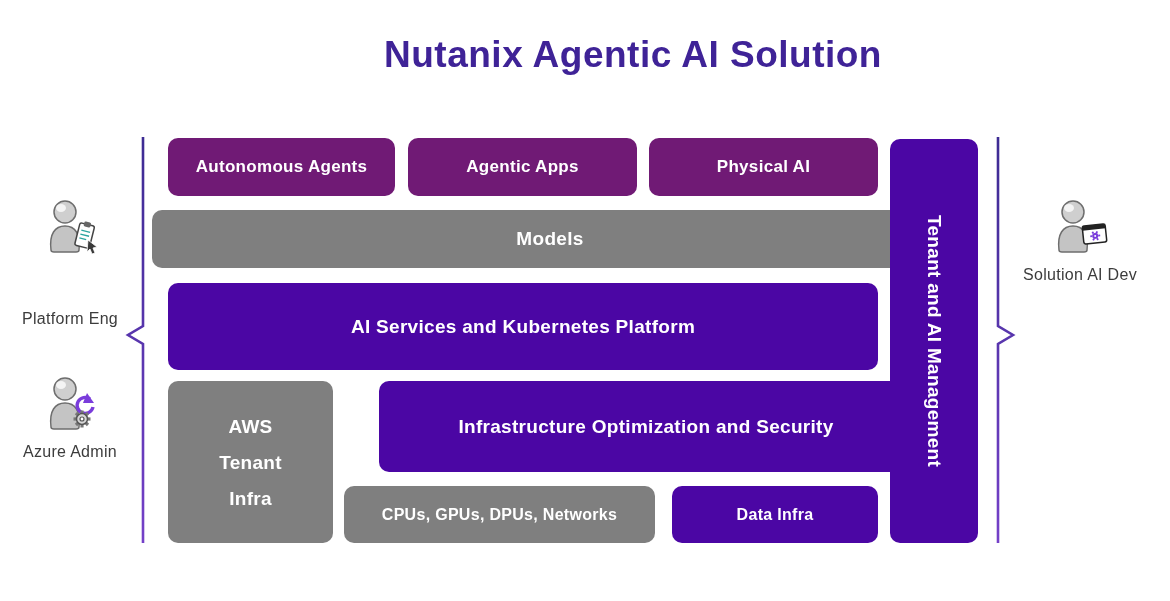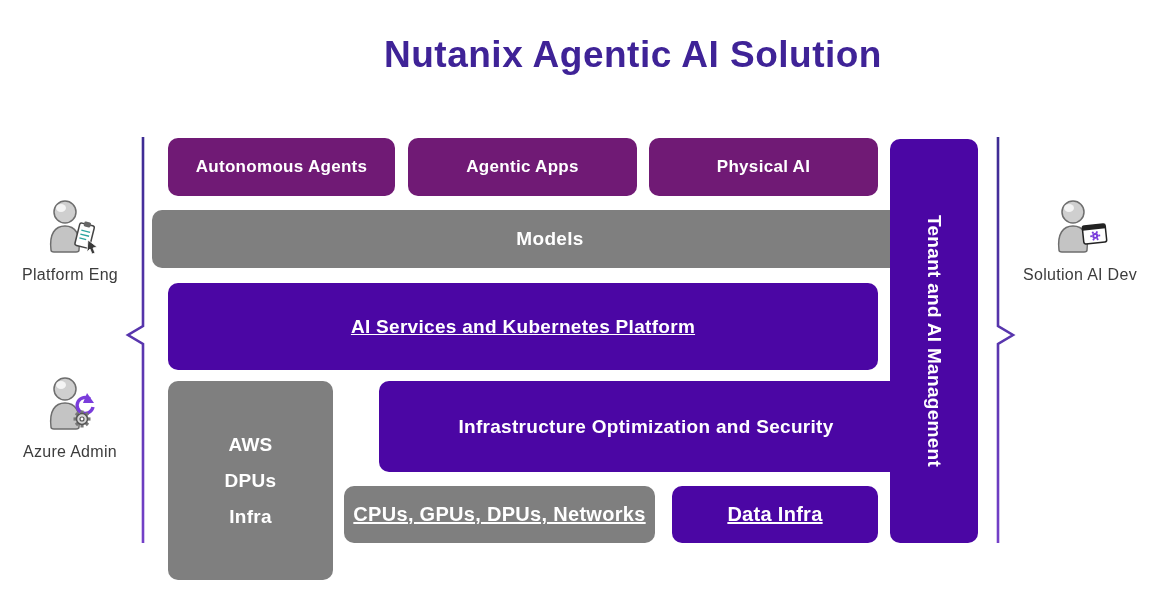--- a/index.html
+++ b/index.html
@@ -13,21 +13,21 @@
   }
   
   .bx{
     position:absolute;border-radius:10px;display:flex;align-items:center;justify-content:center;
     color:#ffffff;font-weight:700;letter-spacing:.3px;text-align:center;
   }
   .lp{background:#701a75;text-align:center;}
   .gy{background:#7F7F7F;}
   .dp{background:#4B06A4;}
   .fs17{font-size:17px;}
-  .fs18{font-size:20px;text-decoration:underline;}
+  .fs18{font-size:16px;}
   .fs19{font-size:19px;}
   
   .cloudstack{flex-direction:column;gap:15px;}
   .cloudstack div{line-height:21px;}
   
   .tenant{
     writing-mode:vertical-rl;
   }
   
   .persona{
@@ -63,21 +63,21 @@
       <defs>
         <linearGradient id="braceGradR" x1="0" y1="0" x2="0" y2="1">
           <stop offset="0" stop-color="#3D2B93"></stop>
             <stop offset="1" stop-color="#7440C8"></stop>
         </linearGradient>
       </defs>
       <polyline points="7,7 7,196 22,205 7,214 7,413" fill="none" stroke="url(#braceGradR)" stroke-width="2.6"></polyline>
     </svg>
   </div>
 
-  <div class="persona" style="left:0px;top:198px;">
+  <div class="persona" style="left:0px;top:198px;gap:44px;">
     <svg width="64" height="60" viewBox="0 0 64 60">
       <ellipse cx="27" cy="14" rx="11" ry="11" fill="#cfcfcf" stroke="#6e6e6e" stroke-width="1.5"></ellipse>
       <ellipse cx="23" cy="10" rx="5" ry="4" fill="#f4f4f4"></ellipse>
       <path d="M 13 52 C 11 36 17 28 27 28 C 37 28 43 36 41 52 Q 41 54 38 54 L 16 54 Q 13 54 13 52 Z" fill="#c4c4c4" stroke="#6e6e6e" stroke-width="1.5"></path>
       <g transform="rotate(14 46 38)">
         <rect x="39" y="26" width="15" height="23" rx="2" fill="#ffffff" stroke="#444" stroke-width="1.5"></rect>
         <rect x="43" y="23.5" width="7" height="5" rx="1.5" fill="#666"></rect>
         <line x1="42" y1="33" x2="51" y2="33" stroke="#2aa5a0" stroke-width="1.4"></line>
         <line x1="42" y1="37" x2="51" y2="37" stroke="#2aa5a0" stroke-width="1.4"></line>
         <line x1="42" y1="41" x2="49" y2="41" stroke="#2aa5a0" stroke-width="1.4"></line>
@@ -141,27 +141,27 @@
     <span>Agentic Apps</span>
   </div>
   <div class="bx lp fs17" style="left:649px;top:138px;width:229px;height:58px;">
     <span>Physical AI</span>
   </div>
 
   <div class="bx gy fs19" style="left:152px;top:210px;width:796px;height:58px;">
     <span>Models</span>
   </div>
 
-  <div class="bx dp fs19" style="left:168px;top:283px;width:710px;height:87px;text-decoration:underline;">
+  <div class="bx dp fs19" style="left:168px;top:283px;width:710px;height:87px;">
     <span>AI Services and Kubernetes Platform</span>
   </div>
 
-  <div class="bx gy fs19 cloudstack" style="left:168px;top:381px;width:165px;height:199px;">
+  <div class="bx gy fs19 cloudstack" style="left:168px;top:381px;width:165px;height:162px;">
     <div>AWS</div>
-    <div>DPUs</div>
+    <div>Tenant</div>
     <div>Infra</div>
   </div>
 
   <div class="bx dp fs19" style="left:344px;top:381px;width:534px;height:91px;margin-left:35px;">
     <span>Infrastructure Optimization and Security</span>
   </div>
 
   <div class="bx gy fs18" style="left:344px;top:486px;width:311px;height:57px;">
     <span>CPUs, GPUs, DPUs, Networks</span>
   </div>

